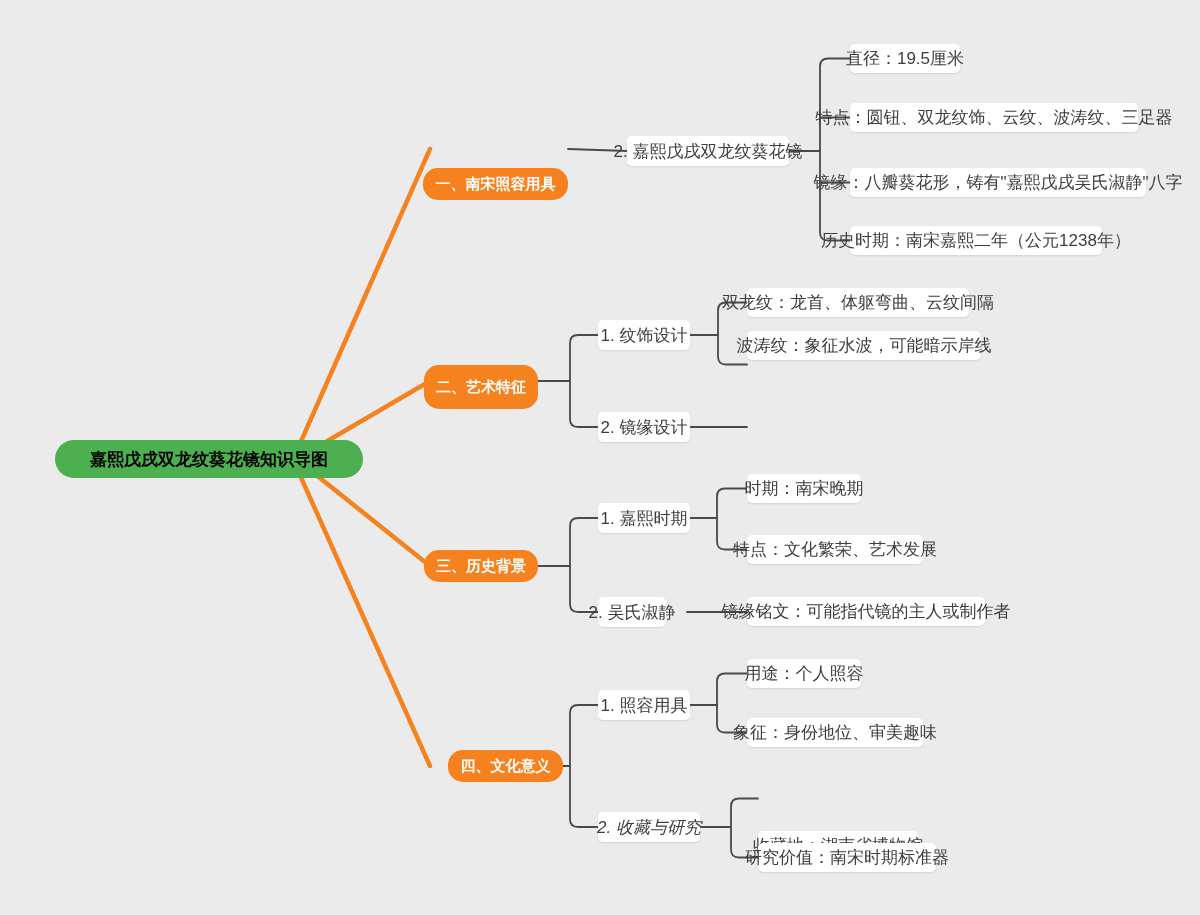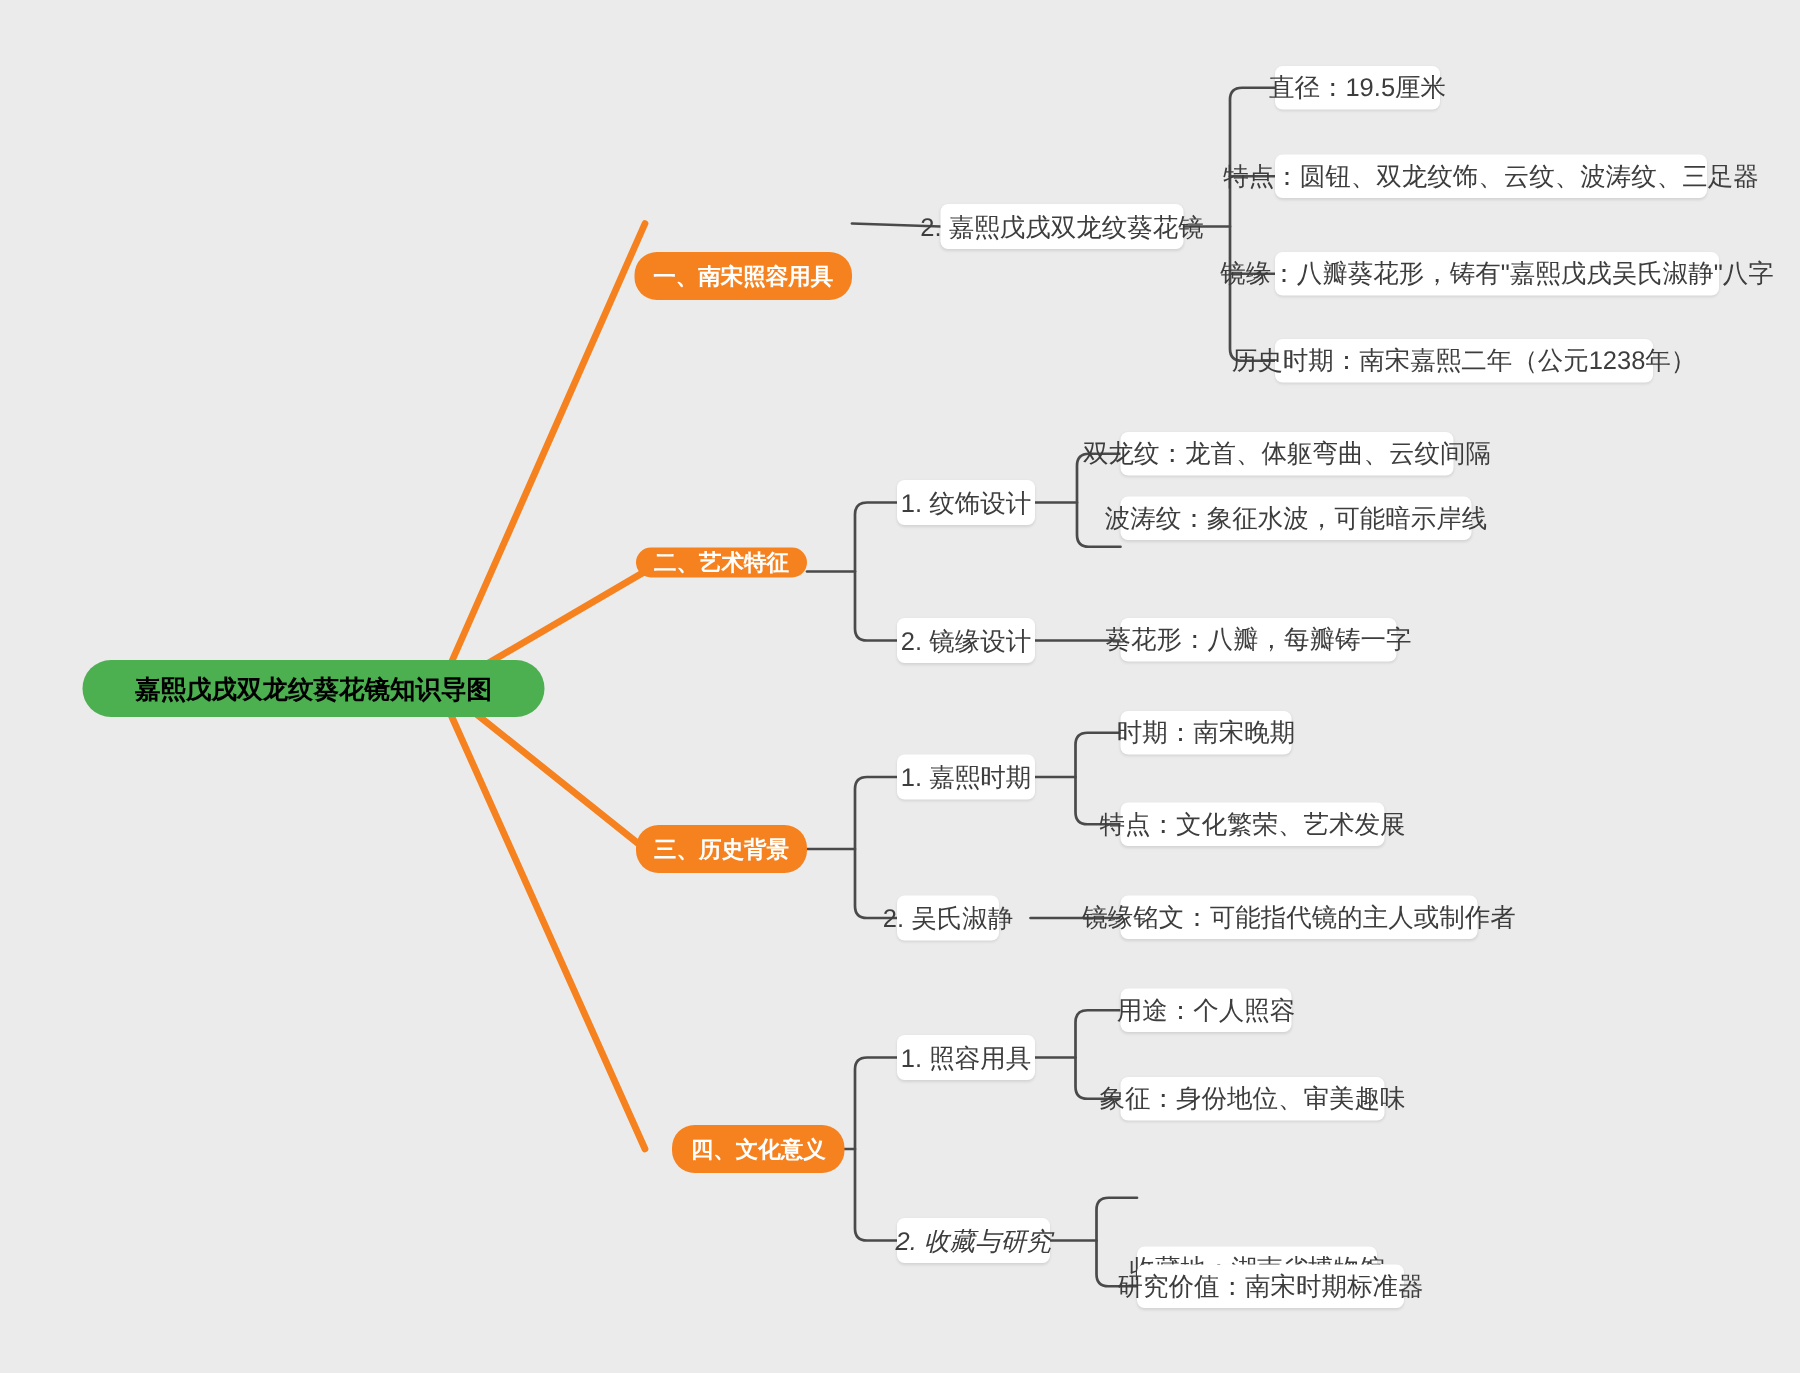--- a/index.html
+++ b/index.html
@@ -73,40 +73,39 @@
     <path class="wire" d="M598 705 L578 705 Q570 705 570 713 L570 819 Q570 827 578 827 L598 827"></path>
     <path class="wire" d="M687 705 L717 705"></path>
     <path class="wire" d="M747 673.5 L725 673.5 Q717 673.5 717 681.5 L717 724.5 Q717 732.5 725 732.5 L747 732.5"></path>
     <path class="wire" d="M700 827 L731 827"></path>
     <path class="wire" d="M758 798.5 L739 798.5 Q731 798.5 731 806.5 L731 849.5 Q731 857.5 739 857.5 L758 857.5"></path>
   </svg>
 
   <div class="node root" style="left:55px;top:440px;width:308px;height:38px;">嘉熙戊戌双龙纹葵花镜知识导图</div>
 
   <div class="node branch" style="left:423px;top:133px;width:145px;height:32px;margin-top:35px;">一、南宋照容用具</div>
-  <div class="node branch" style="left:424px;top:365px;width:114px;height:20px;">二、艺术特征</div>
+  <div class="node branch" style="left:424px;top:365px;width:114px;height:44px;">二、艺术特征</div>
   <div class="node branch" style="left:424px;top:550px;width:114px;height:32px;">三、历史背景</div>
   <div class="node branch" style="left:448px;top:750px;width:115px;height:32px;">四、文化意义</div>
 
   <div class="node sub" style="left:627px;top:136px;width:162px;height:30px;">2. 嘉熙戊戌双龙纹葵花镜</div>
   <div class="node sub" style="left:598px;top:320px;width:92px;height:30px;">1. 纹饰设计</div>
   <div class="node sub" style="left:598px;top:412px;width:92px;height:30px;">2. 镜缘设计</div>
   <div class="node sub" style="left:598px;top:503px;width:92px;height:30px;">1. 嘉熙时期</div>
   <div class="node sub" style="left:598px;top:597px;width:68px;height:30px;">2. 吴氏淑静</div>
   <div class="node sub" style="left:598px;top:690px;width:92px;height:30px;">1. 照容用具</div>
   <div class="node sub" style="left:598px;top:812px;width:102px;height:30px;font-style:italic;">2. 收藏与研究</div>
 
   <div class="node leaf" style="left:850px;top:44px;width:110px;height:29px;">直径：19.5厘米</div>
   <div class="node leaf" style="left:850px;top:103px;width:288px;height:29px;">特点：圆钮、双龙纹饰、云纹、波涛纹、三足器</div>
   <div class="node leaf" style="left:850px;top:168px;width:296px;height:29px;">镜缘：八瓣葵花形，铸有"嘉熙戊戌吴氏淑静"八字</div>
   <div class="node leaf" style="left:850px;top:226px;width:252px;height:29px;">历史时期：南宋嘉熙二年（公元1238年）</div>
 
   <div class="node leaf" style="left:747px;top:288px;width:222px;height:29px;">双龙纹：龙首、体躯弯曲、云纹间隔</div>
   <div class="node leaf" style="left:747px;top:331px;width:234px;height:29px;">波涛纹：象征水波，可能暗示岸线</div>
-  <div class="node leaf" style="left:747px;top:412px;width:184px;height:29px;">葵花形：八瓣，每瓣铸一字</div>
 
   <div class="node leaf" style="left:747px;top:474px;width:114px;height:29px;">时期：南宋晚期</div>
   <div class="node leaf" style="left:747px;top:535px;width:176px;height:29px;">特点：文化繁荣、艺术发展</div>
   <div class="node leaf" style="left:747px;top:597px;width:238px;height:29px;">镜缘铭文：可能指代镜的主人或制作者</div>
 
   <div class="node leaf" style="left:747px;top:659px;width:114px;height:29px;">用途：个人照容</div>
   <div class="node leaf" style="left:747px;top:718px;width:176px;height:29px;">象征：身份地位、审美趣味</div>
   <div class="node leaf" style="left:758px;top:784px;width:160px;height:29px;margin-top:47px;">收藏地：湖南省博物馆</div>
   <div class="node leaf" style="left:758px;top:843px;width:178px;height:29px;">研究价值：南宋时期标准器</div>
 

